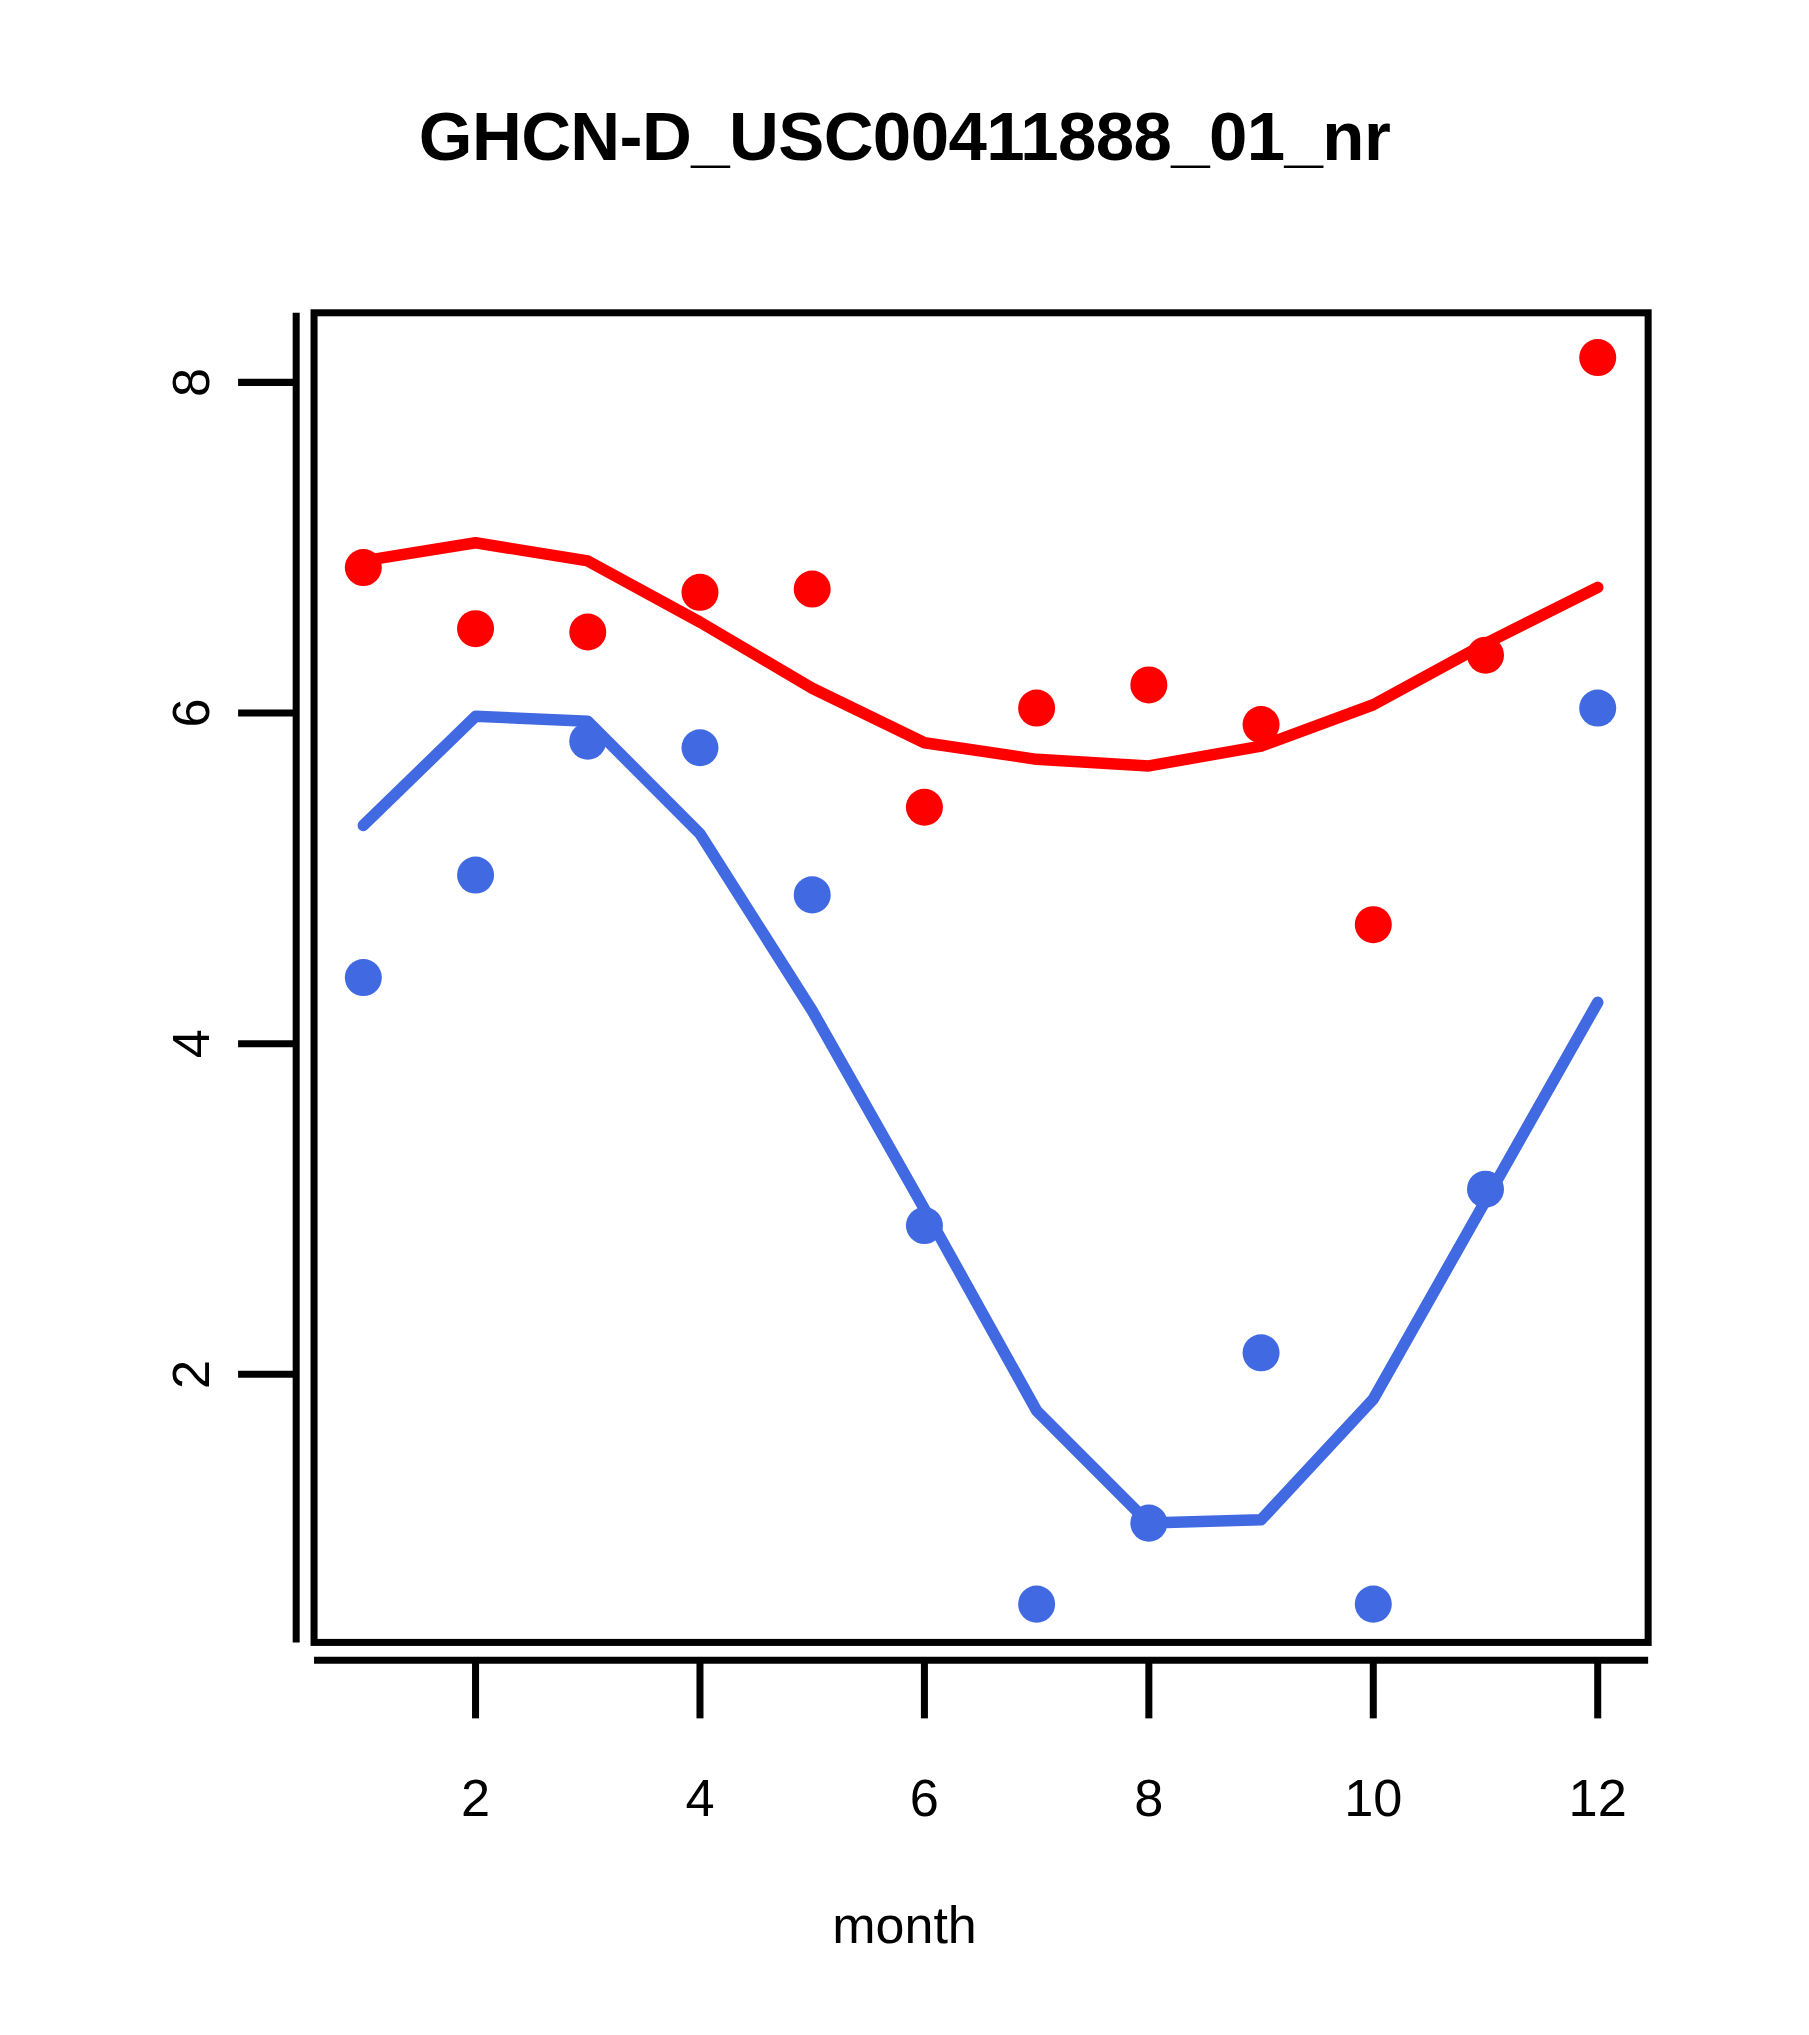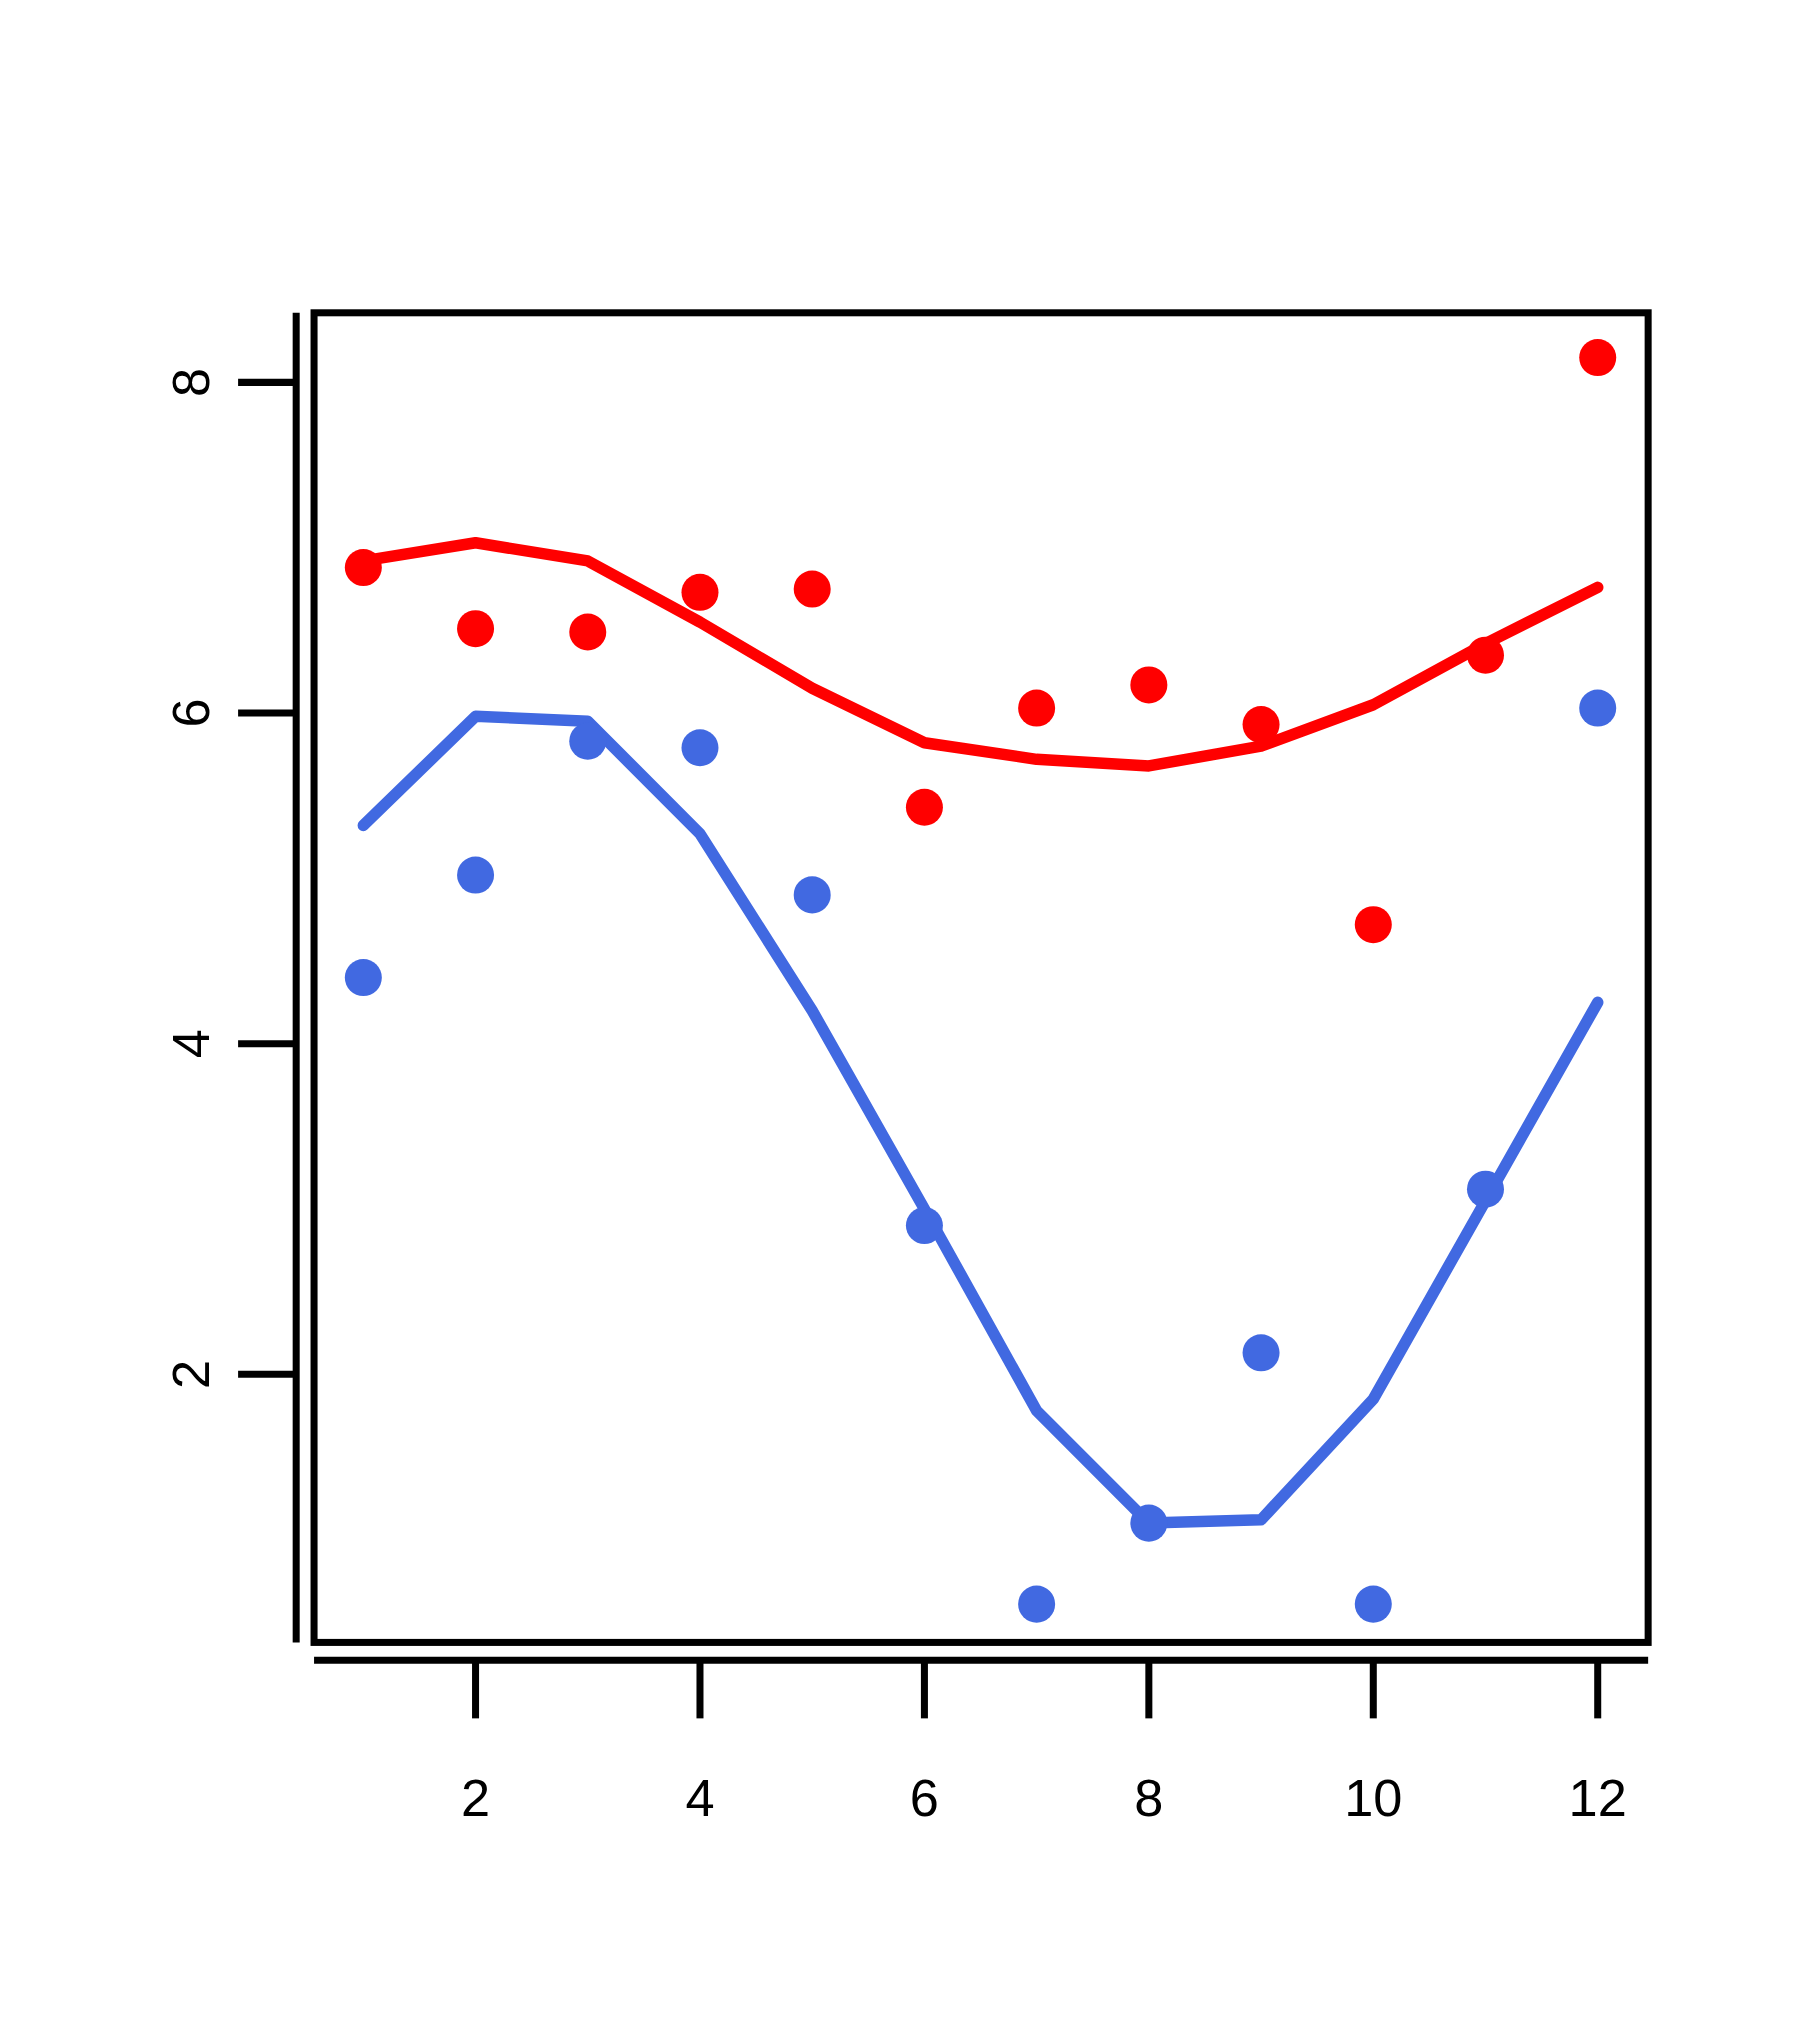--- a/index.html
+++ b/index.html
@@ -58,20 +58,21 @@
     font-size: 82px;
     font-family: "Liberation Sans", sans-serif;
     fill: #000000;
   }
 </style>
 </head>
 <body>
 
 <div id="figure">
 
+  <div id="plot-title">GHCN-D_USC00411888_01_nr</div>
 
   <svg id="chart-svg" width="1809" height="2035" viewBox="0 0 2834 3188">
 
     <rect id="plot-box" x="492" y="490" width="2090" height="2083" fill="none" stroke="#000000" stroke-width="11"></rect>
 
     <g id="x-axis-group">
       <line x1="492" y1="2601" x2="2582" y2="2601" stroke="#000000" stroke-width="11"></line>
       <g id="x-ticks">
           <line x1="745" y1="2601" x2="745" y2="2692" stroke="#000000" stroke-width="11"></line>
           <line x1="1096.6" y1="2601" x2="1096.6" y2="2692" stroke="#000000" stroke-width="11"></line>
@@ -135,15 +136,16 @@
           <circle cx="1624" cy="2513.01" r="29" fill="#4169E1"></circle>
           <circle cx="1799.8000000000002" cy="2386.1000000000004" r="29" fill="#4169E1"></circle>
           <circle cx="1975.6000000000001" cy="2119.33" r="29" fill="#4169E1"></circle>
           <circle cx="2151.4" cy="2513.01" r="29" fill="#4169E1"></circle>
           <circle cx="2327.2" cy="1862.92" r="29" fill="#4169E1"></circle>
           <circle cx="2503" cy="1109.23" r="29" fill="#4169E1"></circle>
         </g>
       </g>
   </svg>
 
+  <div id="xlabel">month</div>
 
 </div>
 
 
 </body></html>

